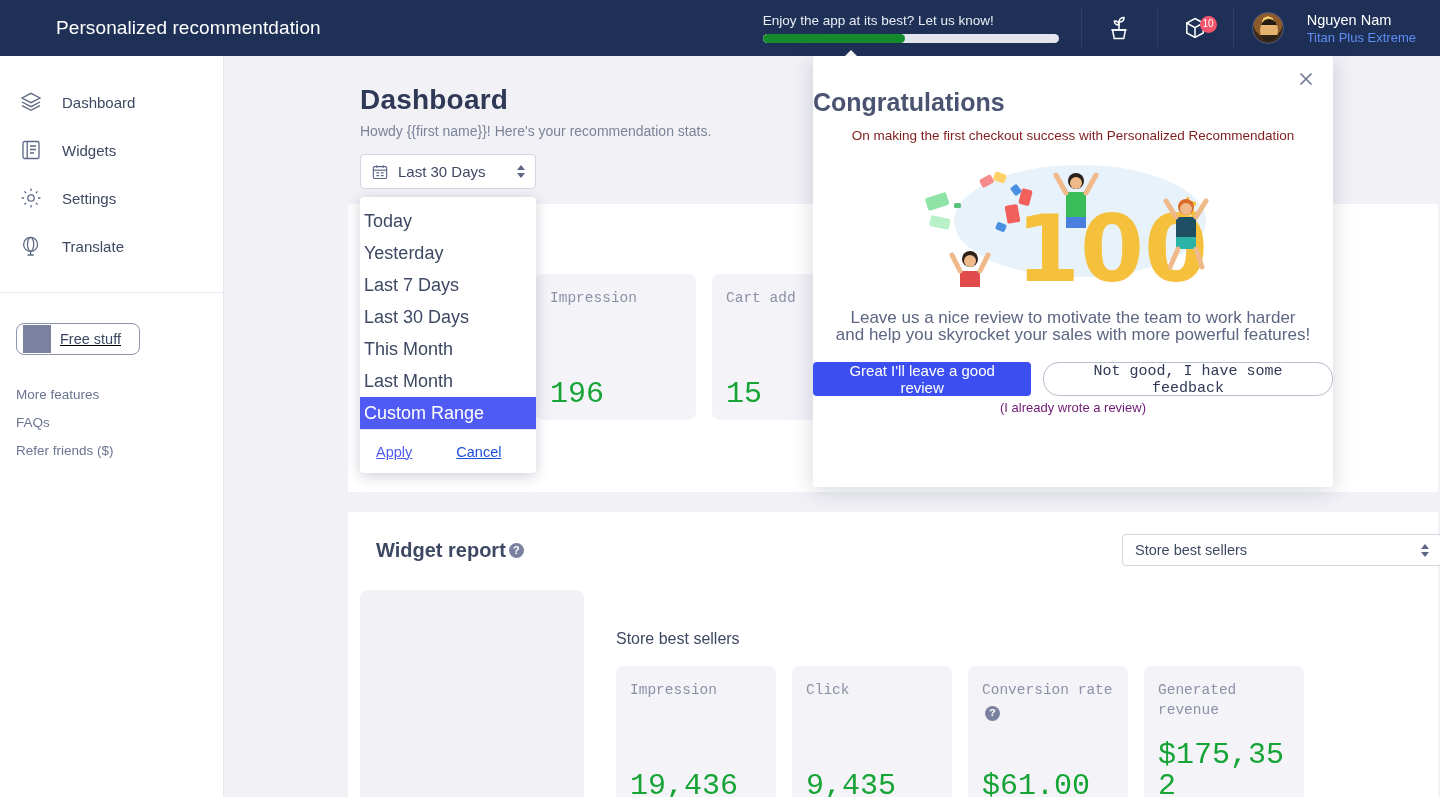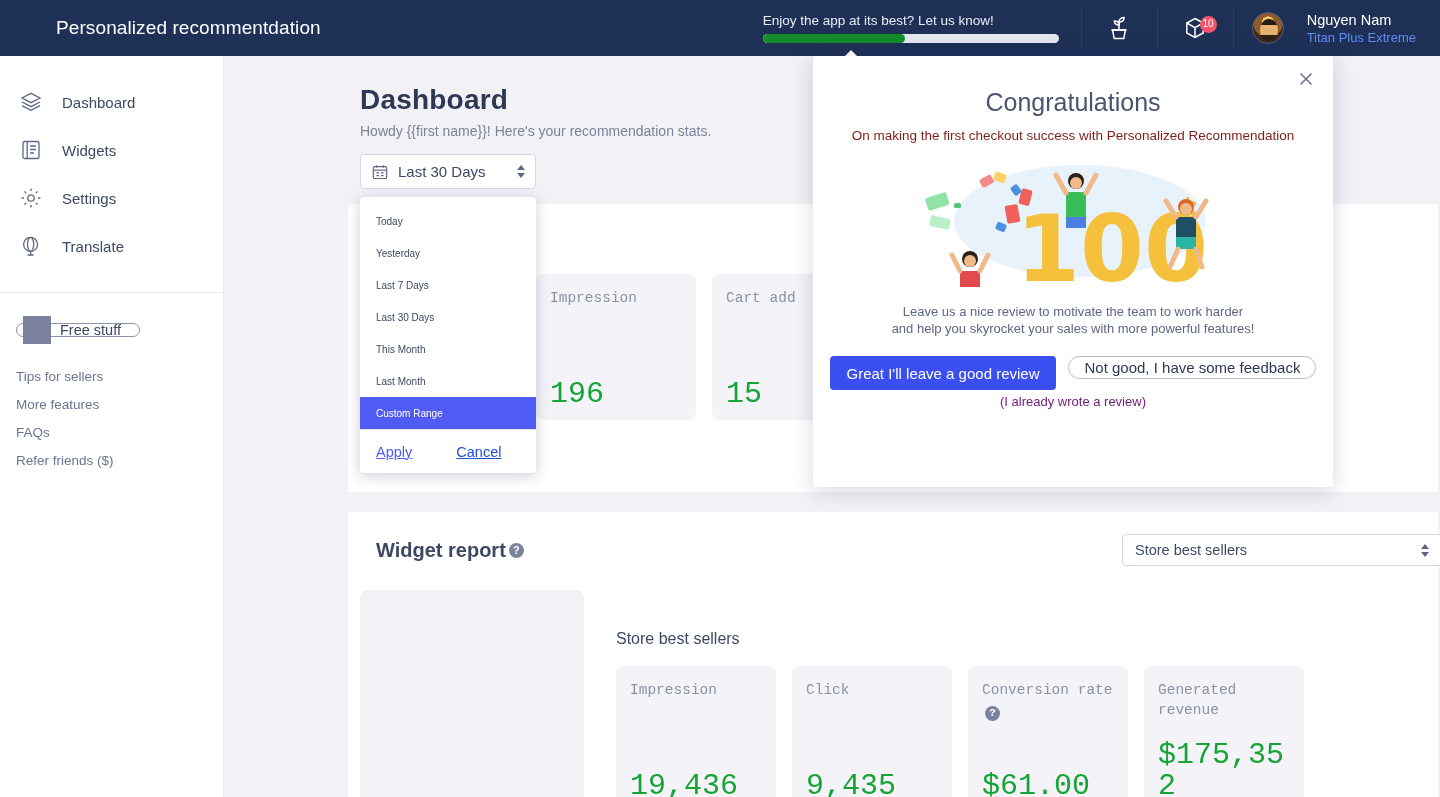--- a/index.html
+++ b/index.html
@@ -82,23 +82,23 @@
   .nav-item {
     display: flex; align-items: center; gap: 18px;
     height: 48px; padding-left: 18px; cursor: pointer;
   }
   .nav-item .ico { width: 26px; display:flex; align-items:center; justify-content:center; color:#5c6784; }
   .nav-label { font-size: 15px; color: #3d4862; }
   .nav-items { padding-top: 22px; padding-bottom: 22px; }
   .sidebar-sep { height: 1px; background: #e7e8ef; margin: 0; }
 
   .freestuff {
-    margin: 30px 0 0 16px; width: 124px; height: 14px;
+    margin: 30px 0 0 16px; width: 124px; height: 32px;
     border: 1px solid #8e94ab; border-radius: 8px;
-    display: flex; align-items: center; cursor: pointer; background:#fff;
+    display: flex; align-items: center; cursor: pointer; background:#fff;text-decoration:underline;
   }
   .freestuff .gift { width: 28px; height: 28px; background: #7b82a0; margin-left: 6px; }
   .freestuff .lbl { font-size: 14.5px; color: #3d4862; margin-left: 9px; }
 
   .side-links { margin-top: 26px; padding-left: 16px; }
   .side-link { font-size: 13.5px; color: #6b7490; line-height: 28px; cursor: pointer; }
 
   
   .page-bg {
     position: absolute; top: 56px; left: 224px;
@@ -171,22 +171,22 @@
   .wr-stats { display:flex; gap: 16px; }
 
   
   .dropdown {
     position: absolute; left: 360px; top: 197px; width: 176px;
     background: #fff; border-radius: 4px;
     box-shadow: 0 3px 14px rgba(30,40,70,.22);
     z-index: 70; padding: 8px 0 0 0;
   }
   .dd-item {
-    height: 32px; display:flex; align-items:center; padding-left: 16px;
-    font-size: 10px; color: #3d4862; cursor: pointer;
+    height: 32px; display:flex; align-items:center; padding-left: 4px;
+    font-size: 18px; color: #3d4862; cursor: pointer;
   }
   .dd-item.selected { background: #4f5bf2; color: #ffffff; }
   .dd-foot {
     border-top: 1px solid #e7e8ef; height: 44px; display:flex; align-items:center;
     padding: 0 18px 0 16px; gap: 44px;
   }
   .dd-apply { font-size: 14.5px; color: #4f5bf2; text-decoration: underline; cursor:pointer; }
   .dd-cancel { font-size: 14.5px; color: #1d4ed8; text-decoration: underline; cursor:pointer; }
 
   
@@ -194,41 +194,41 @@
     position: absolute; left: 813px; top: 56px; width: 520px; height: 431px;
     background: #ffffff; border-radius: 3px;
     box-shadow: 0 4px 22px rgba(30,40,70,.18);
     z-index: 65;
   }
   .modal-close {
     position: absolute; right: 16px; top: 12px; width: 22px; height: 22px;
     cursor: pointer; color: #6b7490;
   }
   .modal-title {
-    text-align: center; margin-top: 32px;
-    font-size: 25px; font-weight: 400; color: #4a5370;
+    margin-top: 32px;
+    font-size: 25px; font-weight: 700; color: #4a5370;
   }
   .modal-sub { text-align: center; font-size: 13.5px; color: #7f1d1d; margin-top: 11px; }
 
   .hero { width: 330px; height: 130px; margin: 16px auto 0 auto; position: relative; }
 
   .modal-note {
-    text-align: center; font-size: 13px; color: #5d6682;
-    line-height: 17px; margin-top: 14px;
+    text-align: center; font-size: 17px; color: #5d6682;
+    line-height: 17px; margin-top: 20px;
   }
   .modal-actions { display: flex; justify-content: center; gap: 12px; margin-top: 19px; }
   .btn-primary {
     background: #3b4ef0; color: #ffffff; font-size: 15px;
     border: none; border-radius: 4px; height: 34px; padding: 0 17px; cursor: pointer;
     font-family: "Liberation Sans", sans-serif;
   }
   .btn-secondary {
     background: #ffffff; color: #2f3955; font-size: 15px;
-    border: 1px solid #b9bdcc; border-radius: 16px; height: 23px; padding: 0 15px; cursor: pointer;
-    font-family: Liberation Sans, sans-serif;
+    border: 1px solid #b9bdcc; border-radius: 16px; height: 34px; padding: 0 15px; cursor: pointer;
+    font-family: Liberation Mono, monospace;
   }
   .modal-link {
     text-align: center; font-size: 13px; color: #701a75;
     margin-top: 4px; cursor: pointer;
   }
 </style>
 </head>
 <body>
 
 <div class="topbar">
@@ -325,21 +325,20 @@
   </div>
 
   <div class="sidebar-sep"></div>
 
   <div class="freestuff">
     <span class="gift"></span>
     <span class="lbl">Free stuff</span>
   </div>
 
   <div class="side-links">
-    <div class="side-link">Tips for sellers</div>
     <div class="side-link">More features</div>
     <div class="side-link">FAQs</div>
     <div class="side-link">Refer friends ($)</div>
   </div>
 </div>
 
 <div class="page-bg"></div>
 
 <div class="content">
 

